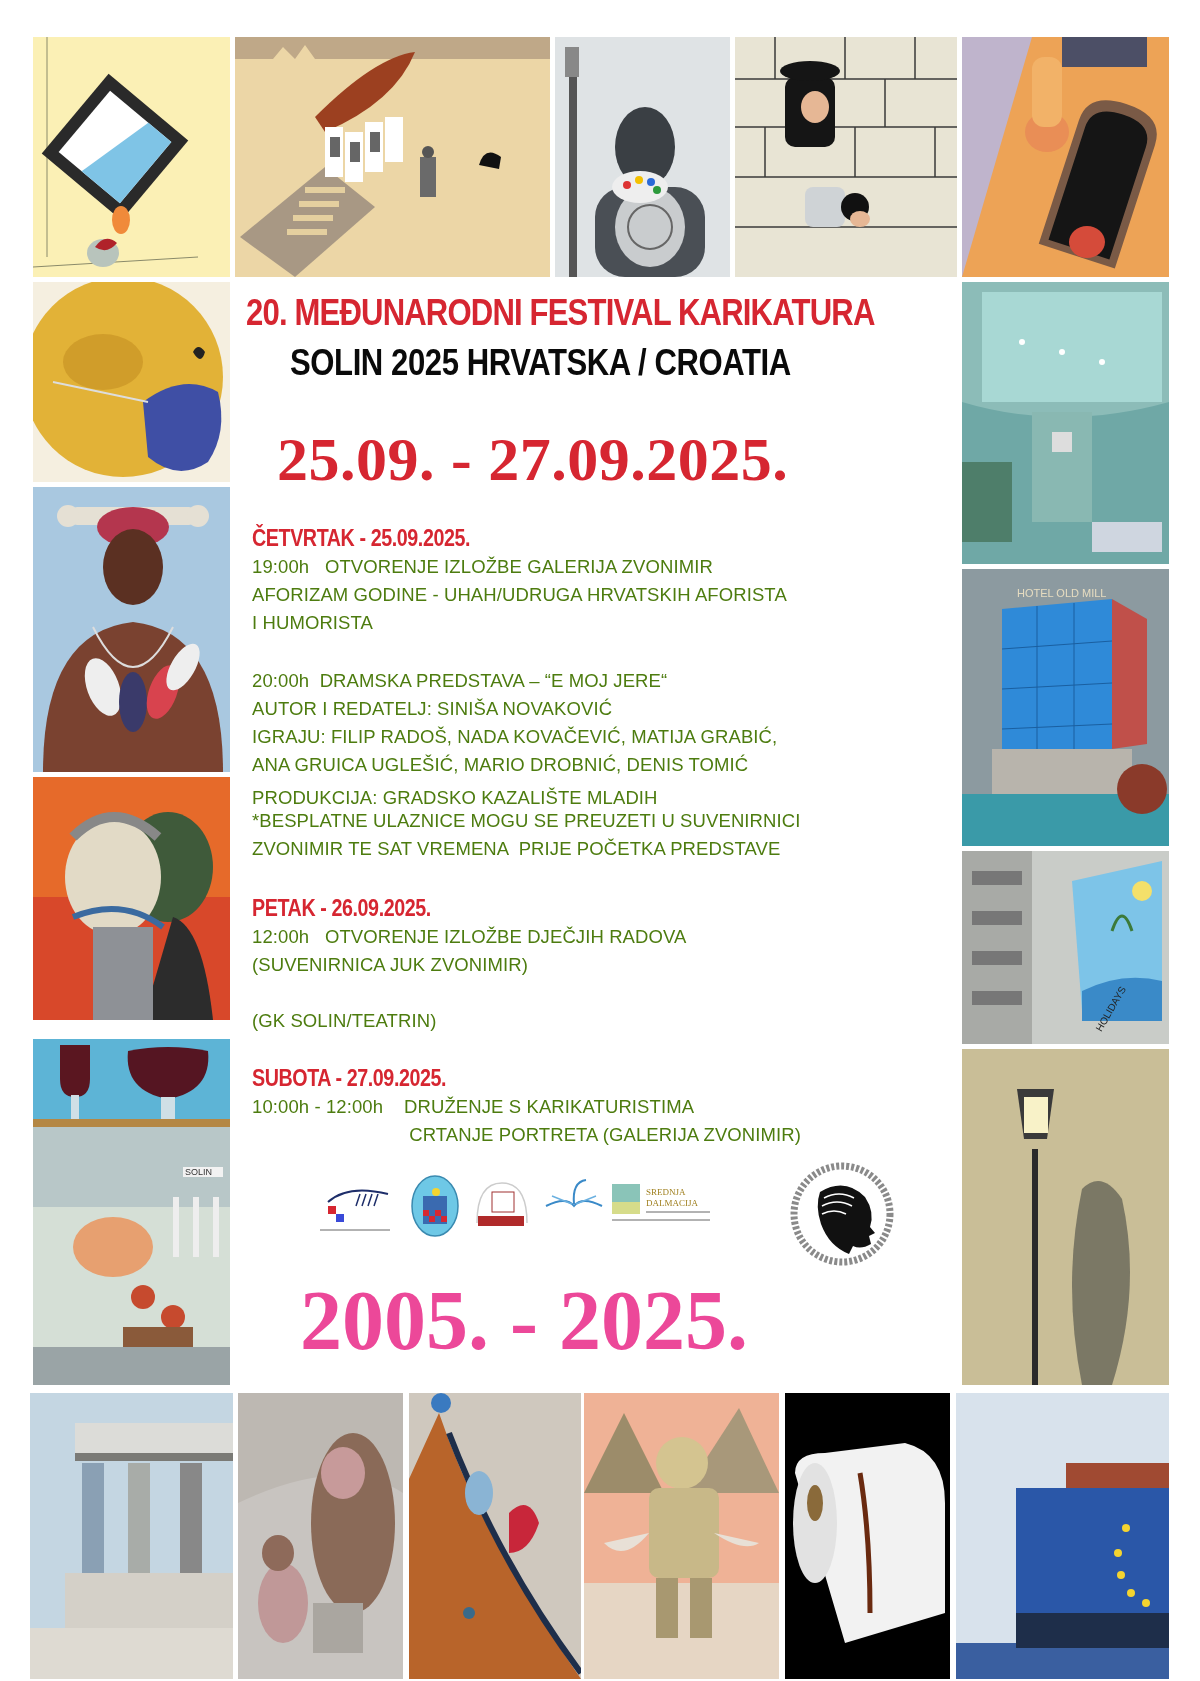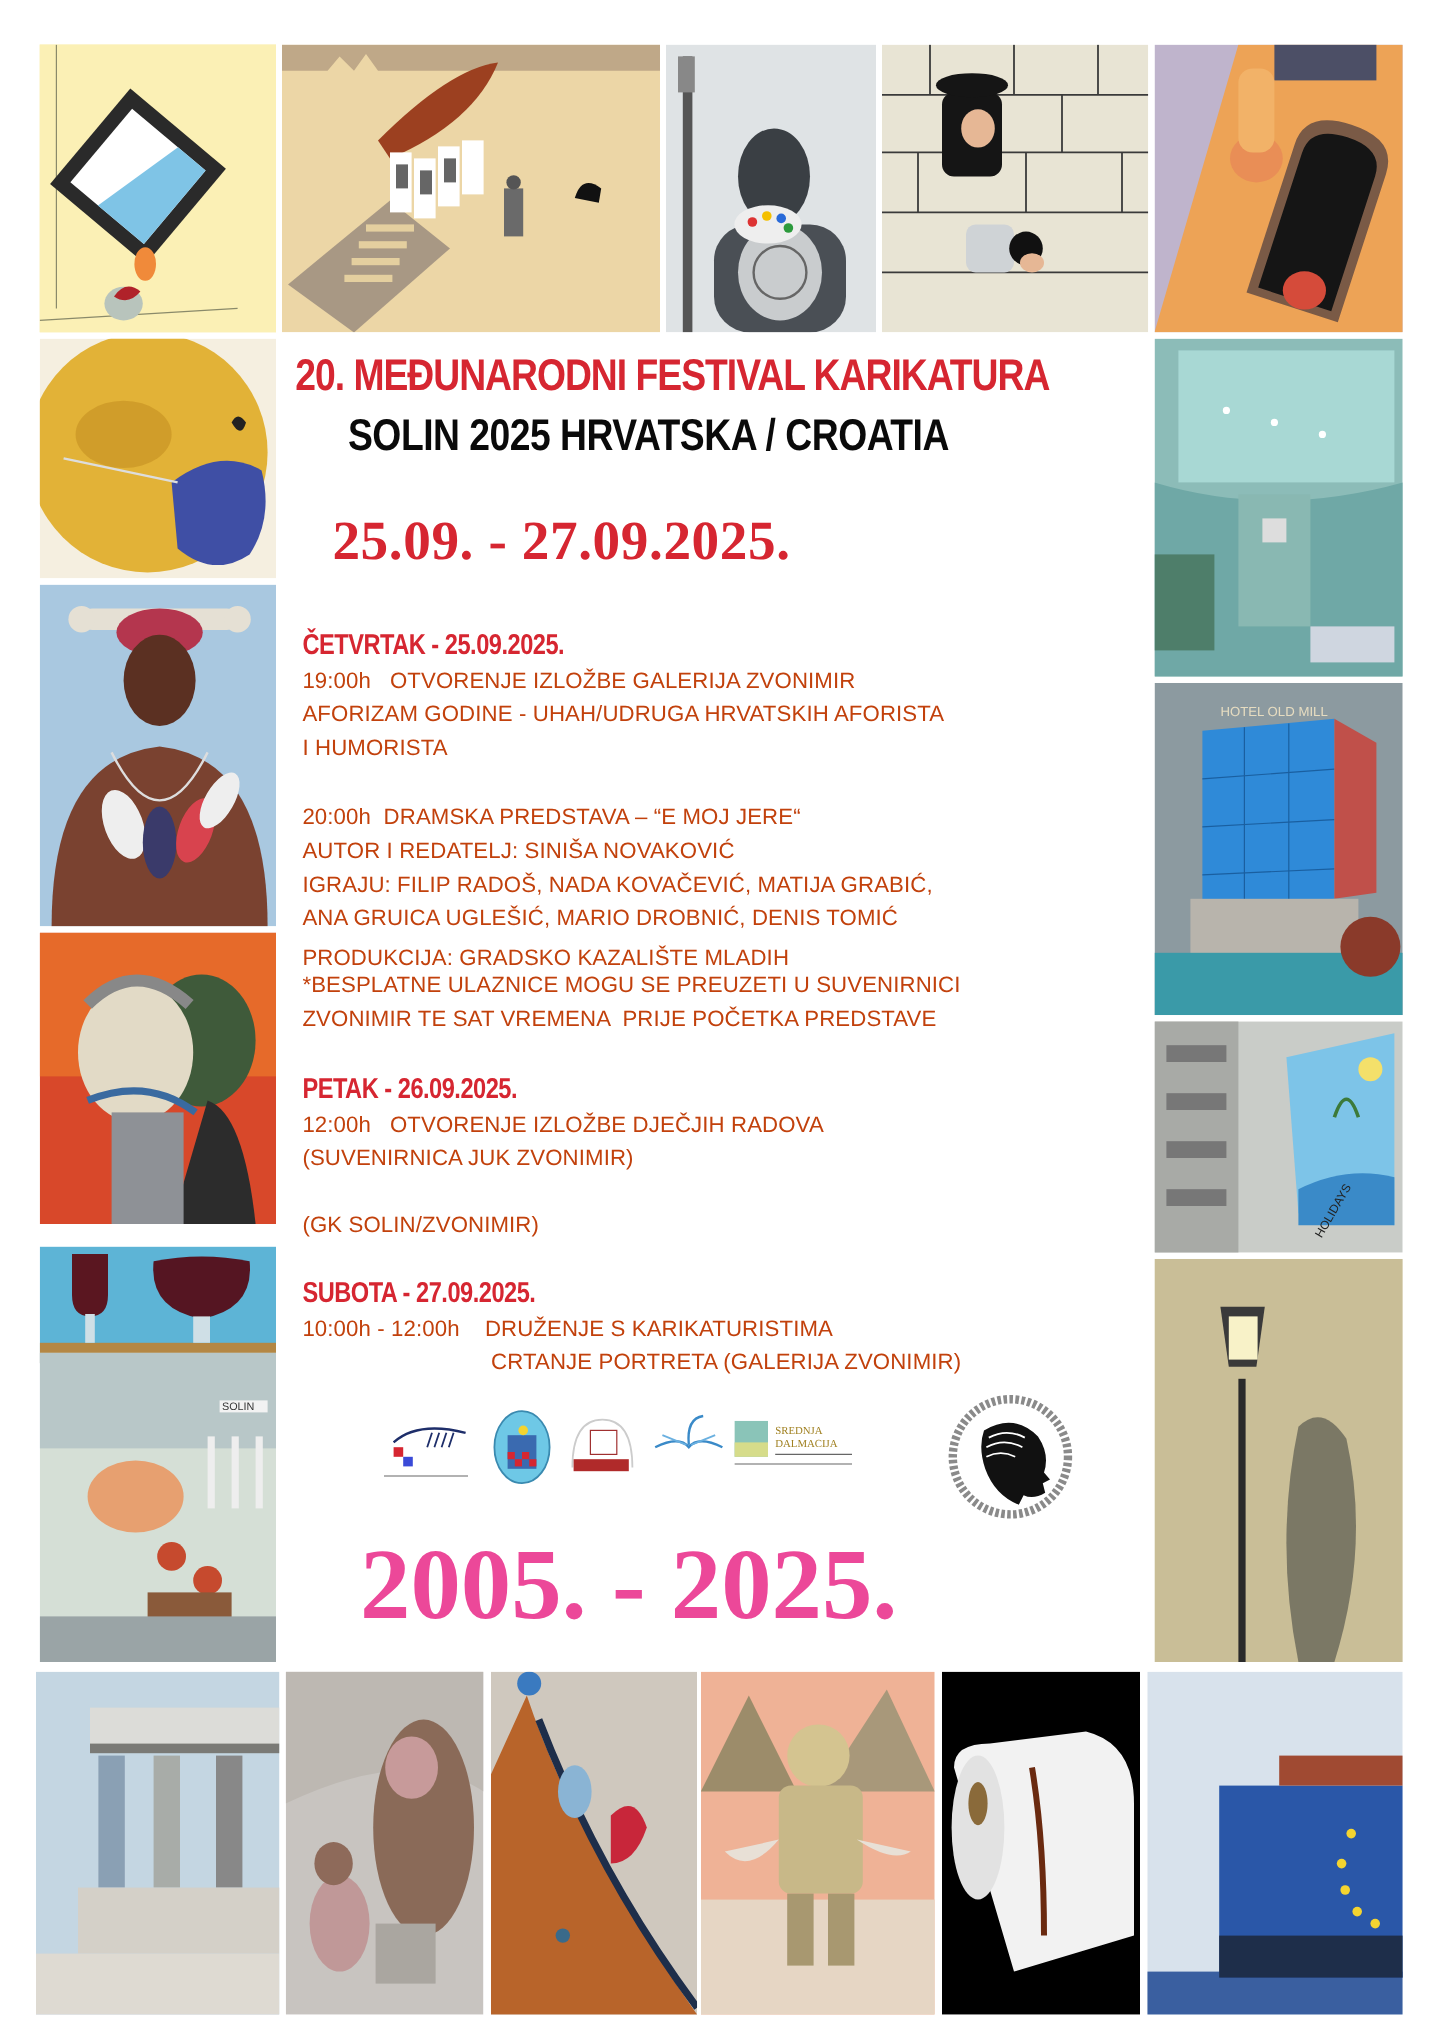--- a/index.html
+++ b/index.html
@@ -19,32 +19,32 @@
     }
     .title-black {
       position: absolute; left: 58px; top: 60px; width: 700px;
       font-family: "Liberation Sans", sans-serif; font-weight: 700;
       font-size: 37px; color: #0a0a0a; letter-spacing: -0.5px;
       transform: scaleX(0.84); transform-origin: left top; white-space: nowrap;
     }
     .date-range {
       position: absolute; left: 45px; top: 142px;
       font-family: "Liberation Serif", serif; font-weight: 700;
-      font-size: 46px; color: #d62631; white-space: nowrap; letter-spacing: 0.5px;
+      font-size: 62px; color: #d62631; white-space: nowrap; letter-spacing: 0.5px;
     }
     .day-head {
       position: absolute; left: 20px;
       font-family: "Liberation Sans", sans-serif; font-weight: 700;
       font-size: 24px; color: #d62631; white-space: nowrap; letter-spacing: -0.5px;
       transform: scaleX(0.82); transform-origin: left top;
     }
     .ev-line {
       position: absolute; left: 20px;
       font-family: "Liberation Sans", sans-serif; font-size: 18.5px;
-      color: #c2410c; white-space: pre; letter-spacing: 0.1px;
+      color: #4d7c0f; white-space: pre; letter-spacing: 0.1px;
     }
     .logos { position: absolute; left: 88px; top: 880px; width: 640px; height: 120px; }
     .logo { position: absolute; }
     .years {
       position: absolute; left: 68px; top: 990px;
       font-family: "Liberation Serif", serif; font-weight: 700;
       font-size: 84px; color: #ec4899; white-space: nowrap;
     }
   </style>
 </head>
@@ -379,21 +379,21 @@
   <div class="ev-line" style="top:416px">AUTOR I REDATELJ: SINIŠA NOVAKOVIĆ</div>
   <div class="ev-line" style="top:444px">IGRAJU: FILIP RADOŠ, NADA KOVAČEVIĆ, MATIJA GRABIĆ,</div>
   <div class="ev-line" style="top:472px">ANA GRUICA UGLEŠIĆ, MARIO DROBNIĆ, DENIS TOMIĆ</div>
   <div class="ev-line" style="top:505px">PRODUKCIJA: GRADSKO KAZALIŠTE MLADIH</div>
   <div class="ev-line" style="top:528px">*BESPLATNE ULAZNICE MOGU SE PREUZETI U SUVENIRNICI</div>
   <div class="ev-line" style="top:556px">ZVONIMIR TE SAT VREMENA  PRIJE POČETKA PREDSTAVE</div>
 
   <div class="day-head" style="top:612px">PETAK - 26.09.2025.</div>
   <div class="ev-line" style="top:644px">12:00h   OTVORENJE IZLOŽBE DJEČJIH RADOVA</div>
   <div class="ev-line" style="top:672px">(SUVENIRNICA JUK ZVONIMIR)</div>
-  <div class="ev-line" style="top:728px">(GK SOLIN/ZVONIMIR)</div>
+  <div class="ev-line" style="top:728px">(GK SOLIN/TEATRIN)</div>
 
   <div class="day-head" style="top:782px">SUBOTA - 27.09.2025.</div>
   <div class="ev-line" style="top:814px">10:00h - 12:00h    DRUŽENJE S KARIKATURISTIMA</div>
   <div class="ev-line" style="top:842px">                              CRTANJE PORTRETA (GALERIJA ZVONIMIR)</div>
 
   <div class="logos">
     <svg class="logo" style="left:0;top:20px" width="80" height="50" viewBox="0 0 80 50">
       <path d="M8 20 q20 -18 60 -8" fill="none" stroke="#1e2e6a" stroke-width="2"></path>
       <g stroke="#1e2e6a" stroke-width="1.5">
           <line x1="40" y1="12" x2="36" y2="24"></line>

